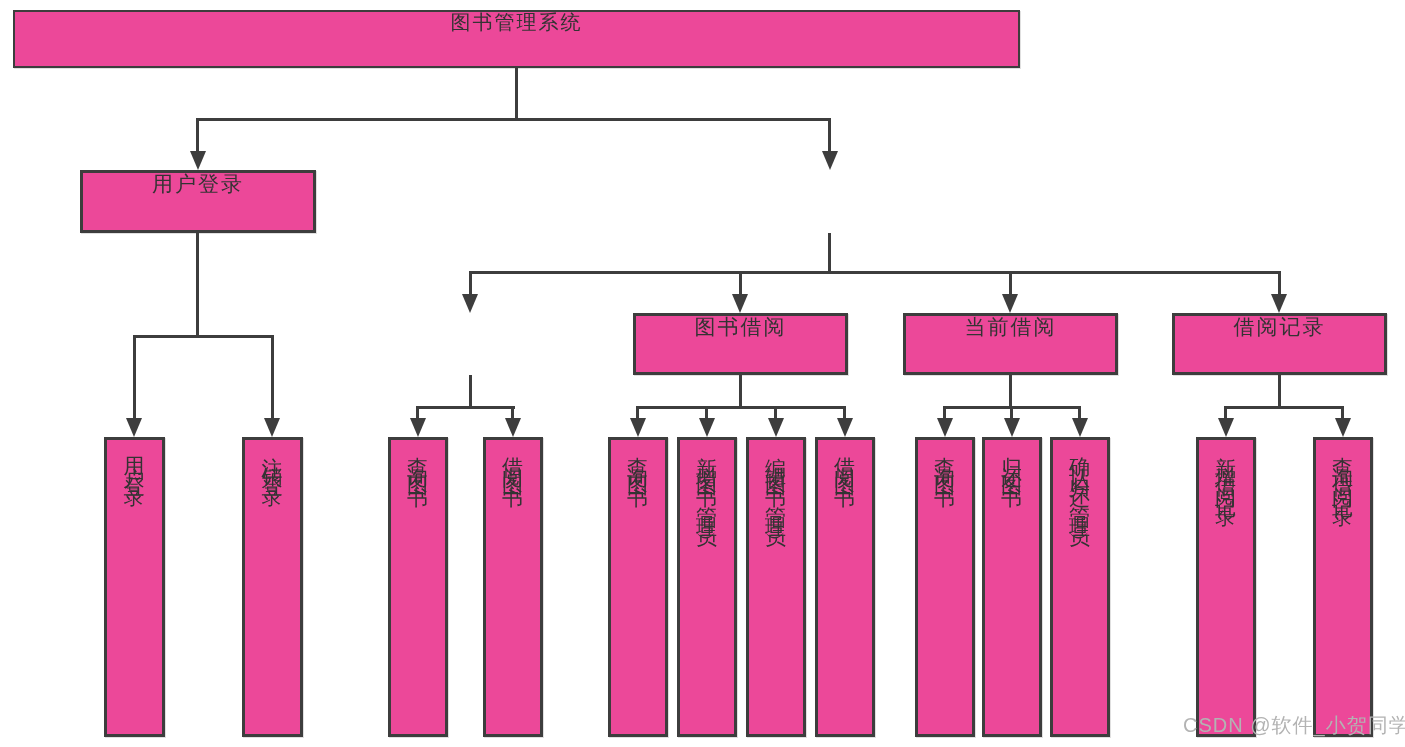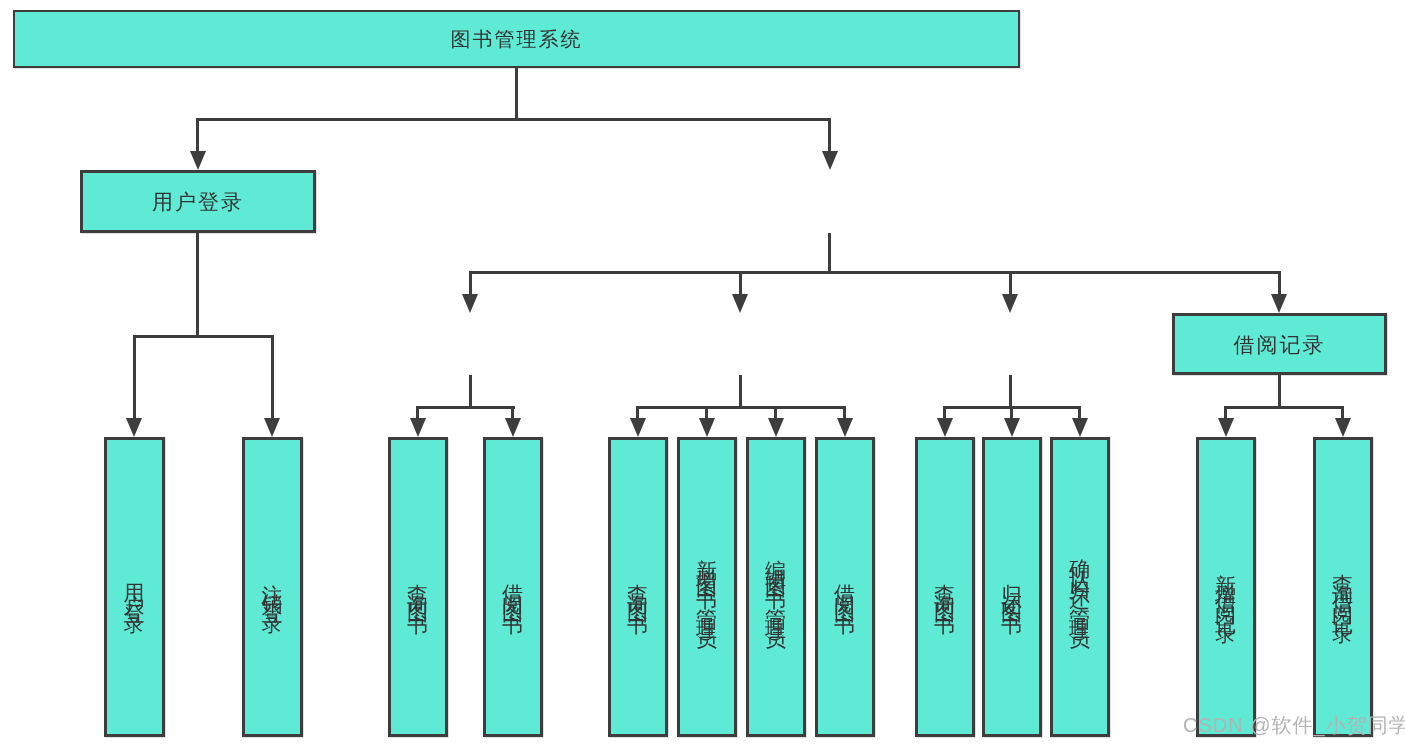--- a/index.html
+++ b/index.html
@@ -2,22 +2,22 @@
 <html style="--line: #3d3d3d; --text: #333333;"><head>
 <meta charset="utf-8">
 <style>
   :root { --line:#3d3d3d; --text:#333333; }
   html,body { margin:0; padding:0; background:#ffffff; }
   .stage {
     position:relative; width:1405px; height:747px; background:#ffffff;
     font-family:"Liberation Sans","DejaVu Sans",sans-serif; overflow:hidden;
   }
   .box {
-    position:absolute; background:#5eead4; border:3px solid var(--line);
-    box-sizing:border-box; display:flex; align-items:center; justify-content:center;
+    position:absolute; background:#ec4899; border:3px solid var(--line);
+    box-sizing:border-box; display:flex; justify-content:center;
     color:var(--text); font-size:21px; letter-spacing:2px; line-height:1;
     box-shadow:1px 1px 0 rgba(0,0,0,0.12);
   }
   .box.root { border-width:2px; font-size:20px; }
   .vbox span {
     writing-mode:vertical-rl; text-orientation:mixed;
     letter-spacing:10px; font-size:21px;
   }
   .vline,.hline { position:absolute; background:var(--line); }
   .vline { width:3px; }
@@ -63,20 +63,26 @@
   <div class="hline" style="left:469px;top:271px;width:812px"></div>
   <div class="vline" style="left:469px;top:271px;height:25px"></div>
   <div class="arrow" style="left:462px;top:294px"></div>
   <div class="vline" style="left:739px;top:271px;height:25px"></div>
   <div class="arrow" style="left:732px;top:294px"></div>
   <div class="vline" style="left:1009px;top:271px;height:25px"></div>
   <div class="arrow" style="left:1002px;top:294px"></div>
   <div class="vline" style="left:1278px;top:271px;height:25px"></div>
   <div class="arrow" style="left:1271px;top:294px"></div>
 
+  <div class="box" style="left:633px;top:313px;width:215px;height:62px">
+    <span>图书借阅</span>
+  </div>
+  <div class="box" style="left:903px;top:313px;width:215px;height:62px">
+    <span>当前借阅</span>
+  </div>
   <div class="box" style="left:1172px;top:313px;width:215px;height:62px">
     <span>借阅记录</span>
   </div>
 
   <div class="vline" style="left:469px;top:375px;height:33px"></div>
   <div class="hline" style="left:417px;top:406px;width:98px"></div>
   <div class="vline" style="left:416px;top:406px;height:13px"></div>
   <div class="arrow" style="left:410px;top:418px"></div>
   <div class="vline" style="left:511px;top:406px;height:13px"></div>
   <div class="arrow" style="left:505px;top:418px"></div>

